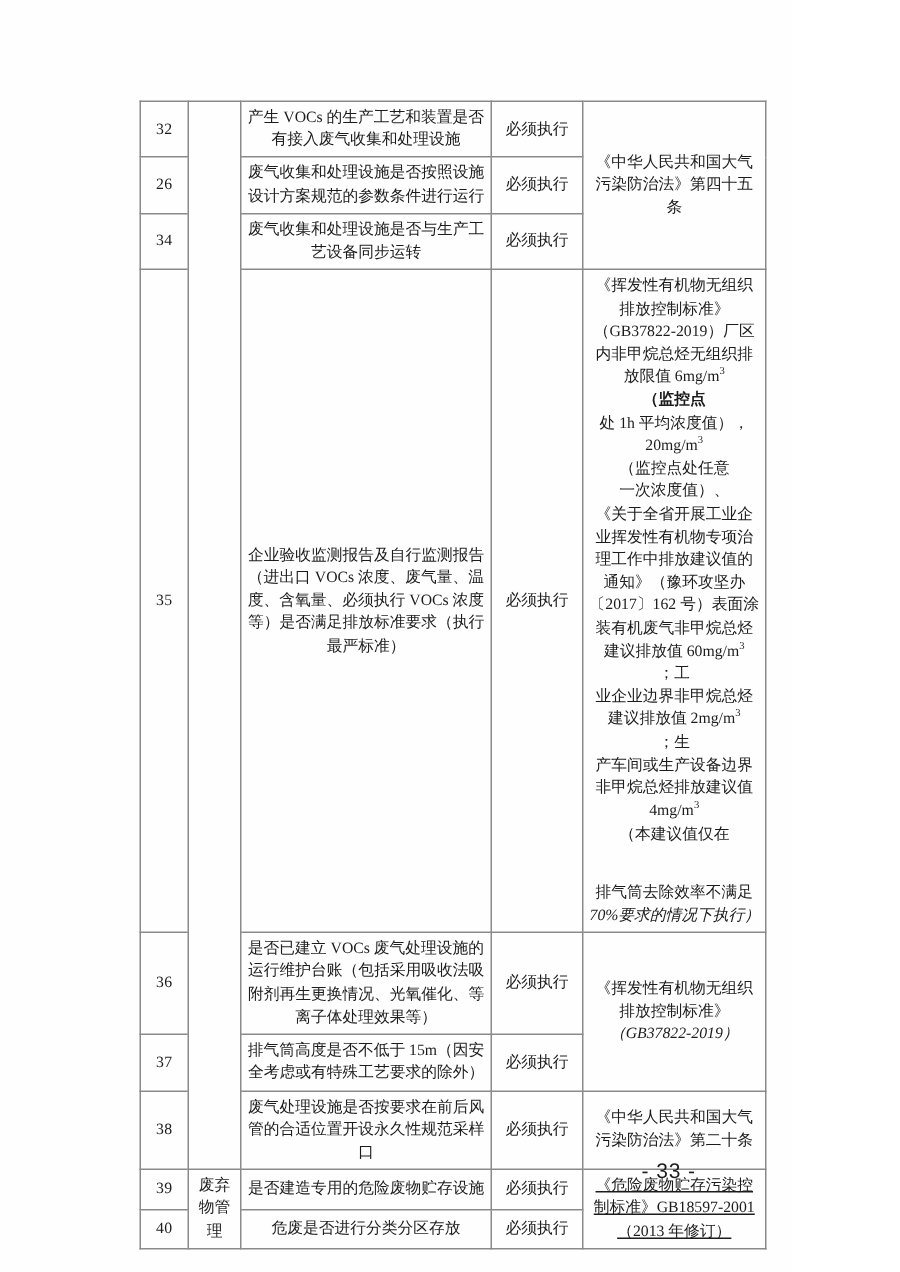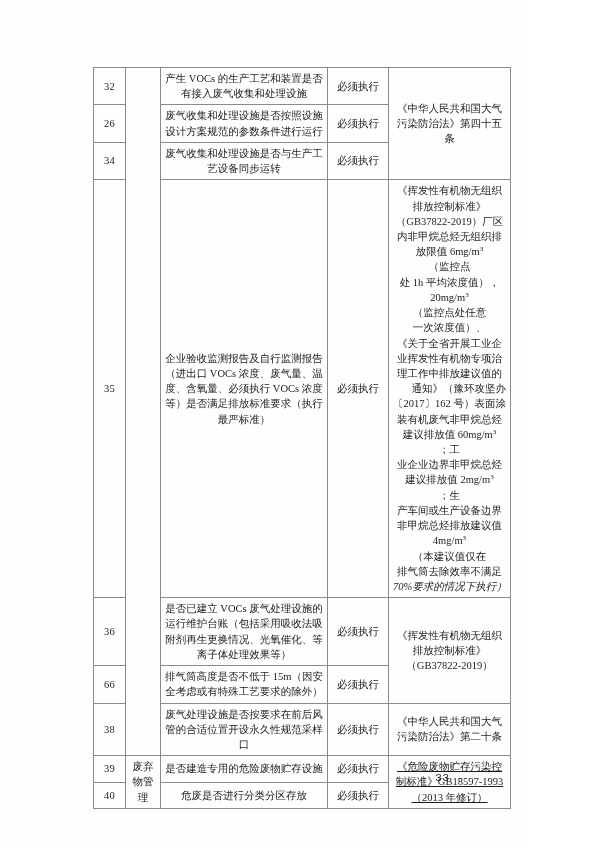--- a/index.html
+++ b/index.html
@@ -91,22 +91,22 @@
   sup {
     font-size: 0.68em;
     vertical-align: super;
     line-height: 0;
   }
 
   .pagenum {
     position: absolute;
     right: 64px;
     top: 772px;
-    font-size: 11px;
-    font-family: Liberation Mono, monospace;
+    font-size: 14px;
+    font-family: Liberation Sans, sans-serif;
     color: #1c1c1c;
     letter-spacing: 0.6px;
   }
 </style>
 </head>
 <body>
 
 <div class="page">
 
   <table class="checklist">
@@ -141,73 +141,73 @@
 
       <tr>
         <td class="num">35</td>
         <td class="item">企业验收监测报告及自行监测报告（进出口 VOCs 浓度、废气量、温度、含氧量、必须执行 VOCs 浓度等）是否满足排放标准要求（执行最严标准）</td>
         <td class="req">必须执行</td>
         <td class="basis basis-long" style="white-space: nowrap;">
           <span style="display: block;">《挥发性有机物无组织</span>
           <span style="display: block;">排放控制标准》</span>
           <span style="display: block;">（GB37822-2019）厂区</span>
           <span style="display: block;">内非甲烷总烃无组织排</span>
-          <div><span style="display: inline;">放限值 6mg/m</span><sup>3</sup><span style="display: block;">（监控点</span></div>
+          <div><span style="display: inline;">放限值 6mg/m</span><sup>3</sup><span style="display: block; font-weight: bold;">（监控点</span></div>
           <span style="display: block;">处 1h 平均浓度值），</span>
           <div><span style="display: inline;">20mg/m</span><sup>3</sup><span style="display: block;">（监控点处任意</span></div>
           <span style="display: block;">一次浓度值）、</span>
           <span style="display: block;">《关于全省开展工业企</span>
           <span style="display: block; text-align: center;">业挥发性有机物专项治</span>
           <span style="display: block;">理工作中排放建议值的</span>
-          <span style="display: block; text-align: right;">通知》（豫环攻坚办</span>
+          <span style="display: block;">通知》（豫环攻坚办</span>
           <span style="display: block;">〔2017〕162 号）表面涂</span>
           <span style="display: block;">装有机废气非甲烷总烃</span>
           <div><span style="display: inline;">建议排放值 60mg/m</span><sup>3</sup><span style="display: block;">；工</span></div>
           <span style="display: block;">业企业边界非甲烷总烃</span>
           <div><span style="display: inline;">建议排放值 2mg/m</span><sup>3</sup><span style="display: block;">；生</span></div>
           <span style="display: block;">产车间或生产设备边界</span>
           <span style="display: block;">非甲烷总烃排放建议值</span>
           <div><span style="display: inline;">4mg/m</span><sup>3</sup><span style="display: block;">（本建议值仅在</span></div>
-          <span style="display: block;">排气筒去除效率不满足</span>
+          <span style="display: block; margin-top: 24px;">排气筒去除效率不满足</span>
           <span style="display: block; font-style: italic;">70%要求的情况下执行）</span>
         </td>
       </tr>
 
       <tr>
         <td class="num">36</td>
         <td class="item">是否已建立 VOCs 废气处理设施的运行维护台账（包括采用吸收法吸附剂再生更换情况、光氧催化、等离子体处理效果等）</td>
         <td class="req">必须执行</td>
         <td class="basis" rowspan="2" style="white-space: nowrap;">
           <span style="display: block;">《挥发性有机物无组织</span>
           <span style="display: block;">排放控制标准》</span>
-          <span style="display: block;">（GB37822-2019）</span>
+          <span style="display: block; font-style: italic;">（GB37822-2019）</span>
         </td>
       </tr>
 
       <tr>
-        <td class="num">66</td>
+        <td class="num">37</td>
         <td class="item">排气筒高度是否不低于 15m（因安全考虑或有特殊工艺要求的除外）</td>
         <td class="req">必须执行</td>
       </tr>
 
       <tr>
         <td class="num">38</td>
         <td class="item">废气处理设施是否按要求在前后风管的合适位置开设永久性规范采样口</td>
         <td class="req">必须执行</td>
         <td class="basis">《中华人民共和国大气污染防治法》第二十条</td>
       </tr>
 
       <tr>
         <td class="num">39</td>
         <td class="cat" rowspan="2">废弃物管理</td>
         <td class="item">是否建造专用的危险废物贮存设施</td>
         <td class="req">必须执行</td>
         <td class="basis" rowspan="2" style="white-space: nowrap;">
           <span class="u" style="display: block;">《危险废物贮存污染控</span>
-          <span class="u" style="display: block;">制标准》GB18597-1993</span>
+          <span class="u" style="display: block;">制标准》GB18597-2001</span>
           <span class="u" style="display: block;">（2013 年修订）</span>
         </td>
       </tr>
 
       <tr>
         <td class="num">40</td>
         <td class="item">危废是否进行分类分区存放</td>
         <td class="req">必须执行</td>
       </tr>
 

